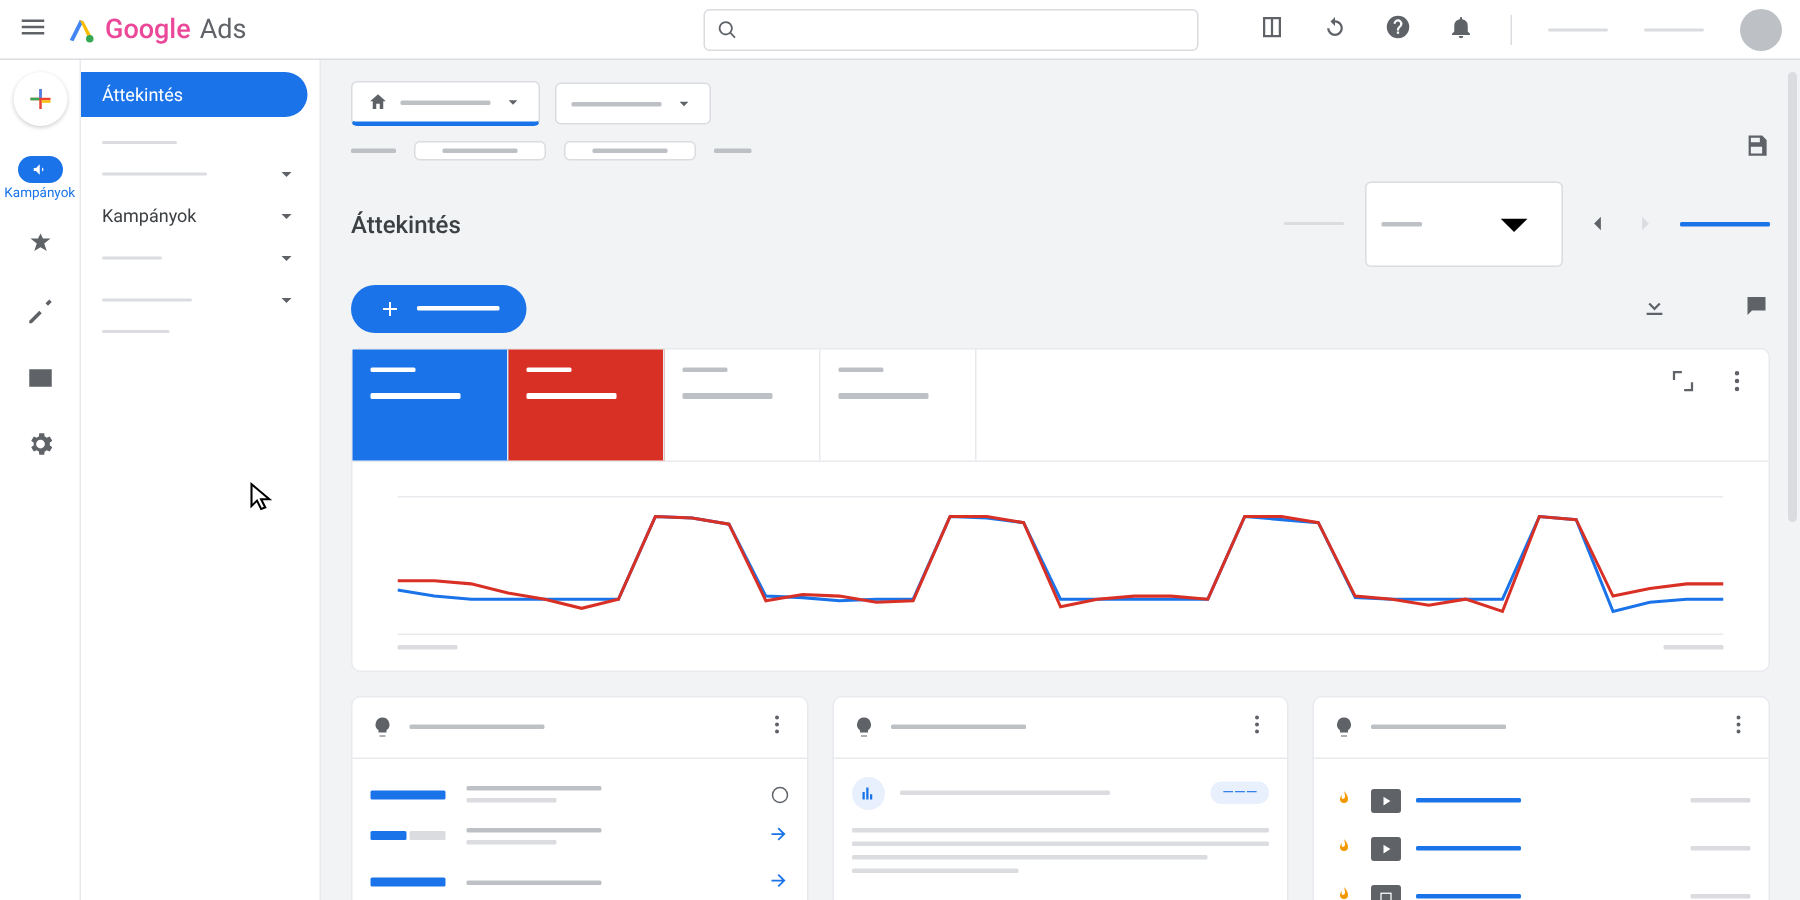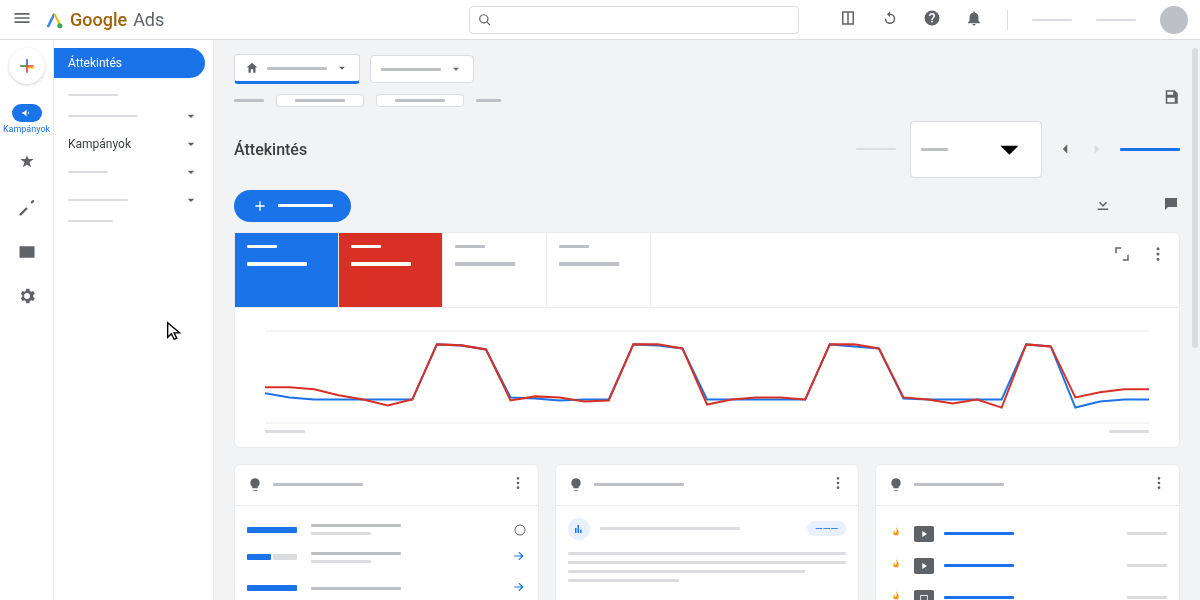--- a/index.html
+++ b/index.html
@@ -3,21 +3,21 @@
 <meta charset="utf-8">
 <style>
 * { margin: 0; padding: 0; box-sizing: border-box; font-family: Roboto, Arial, sans-serif; }
 body { background: #f1f3f4; overflow: hidden; width: 1200px; height: 600px; }
 
 
 .header { height: 40px; background: #fff; border-bottom: 1px solid #dadce0; display: flex; align-items: center; padding: 0 12px; gap: 12px; }
 .menu-icon svg { width: 20px; height: 20px; fill: #5f6368; }
 .logo { display: flex; align-items: center; gap: 6px; font-size: 18px; color: #5f6368; }
 .logo-icon { width: 20px; height: 20px; }
-.logo .bold { font-weight: 500; color: #a16207; text-align: center; }
+.logo .bold { font-weight: 500; color: #ec4899; text-align: center; }
 .header-spacer { flex: 1; }
 .search-box { width: 330px; height: 28px; border: 1px solid #dadce0; border-radius: 4px; display: flex; align-items: center; padding: 0 8px; }
 .search-box svg { width: 14px; height: 14px; fill: #5f6368; margin-right: 6px; }
 .search-box input { border: none; outline: none; flex: 1; font-size: 13px; }
 .header-icons { display: flex; align-items: center; gap: 24px; margin-left: 28px; }
 .header-icons svg { width: 18px; height: 18px; fill: #5f6368; }
 .header-divider { width: 1px; height: 20px; background: #dadce0; }
 .skeleton-line { height: 2px; background: #dadce0; border-radius: 1px; }
 .avatar { width: 28px; height: 28px; border-radius: 50%; background: #bdc1c6; }
 

